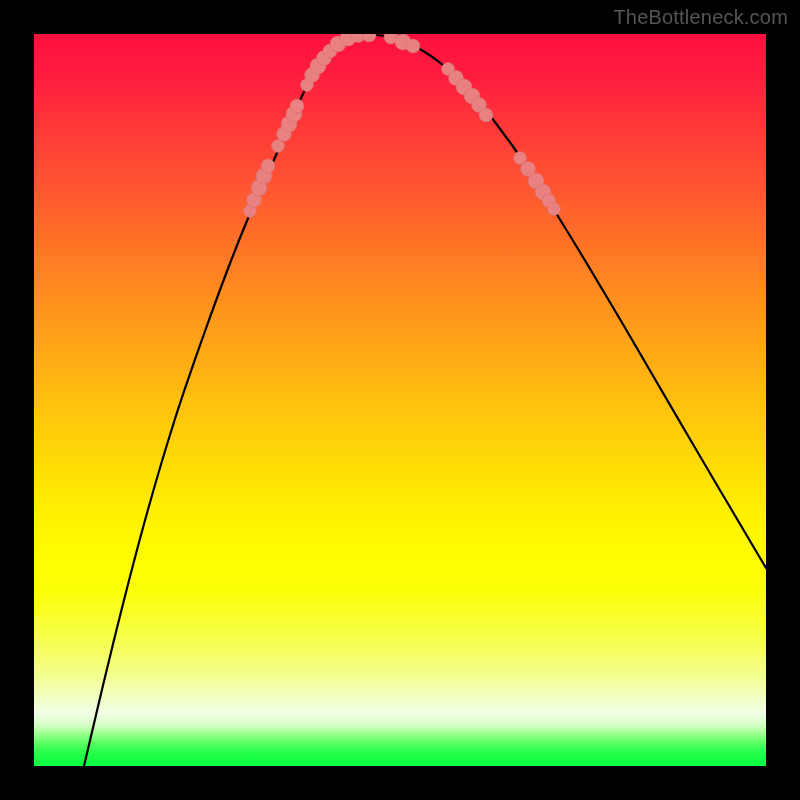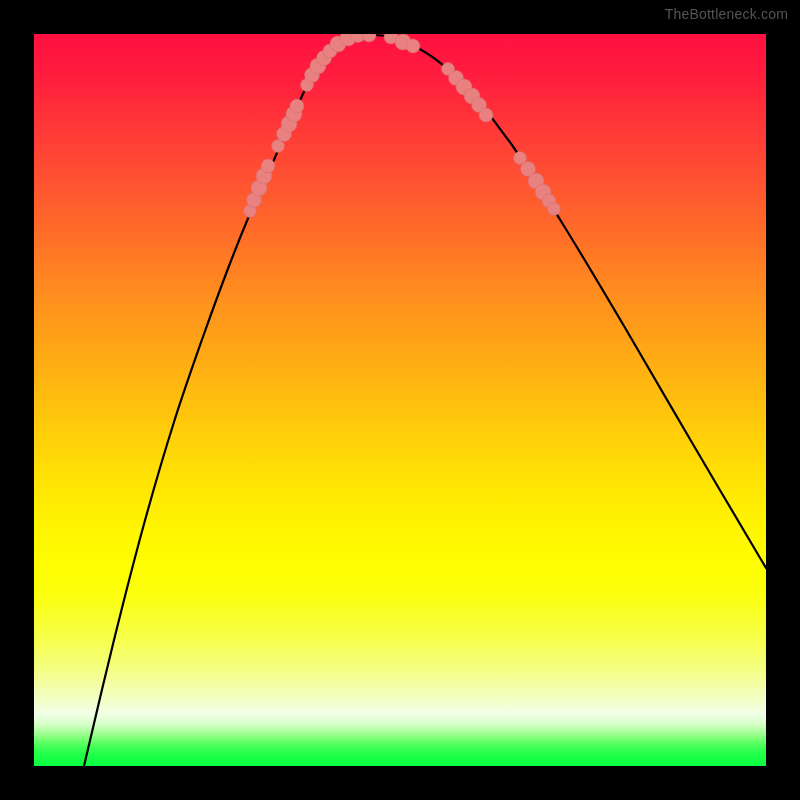--- a/index.html
+++ b/index.html
@@ -56,21 +56,21 @@
     left: 0;
     top: 0;
     width: 732px;
     height: 732px;
   }
   .watermark {
     position: absolute;
     top: 6px;
     right: 12px;
     color: #555555;
-    font-size: 14px;
+    font-size: 20px;
     font-weight: 500;
     letter-spacing: 0.2px;
   }
 </style>
 </head>
 <body>
 
 <div class="frame">
   <div class="gradient"></div>
   <svg class="svg-layer" viewBox="0 0 732 732" preserveAspectRatio="none">

